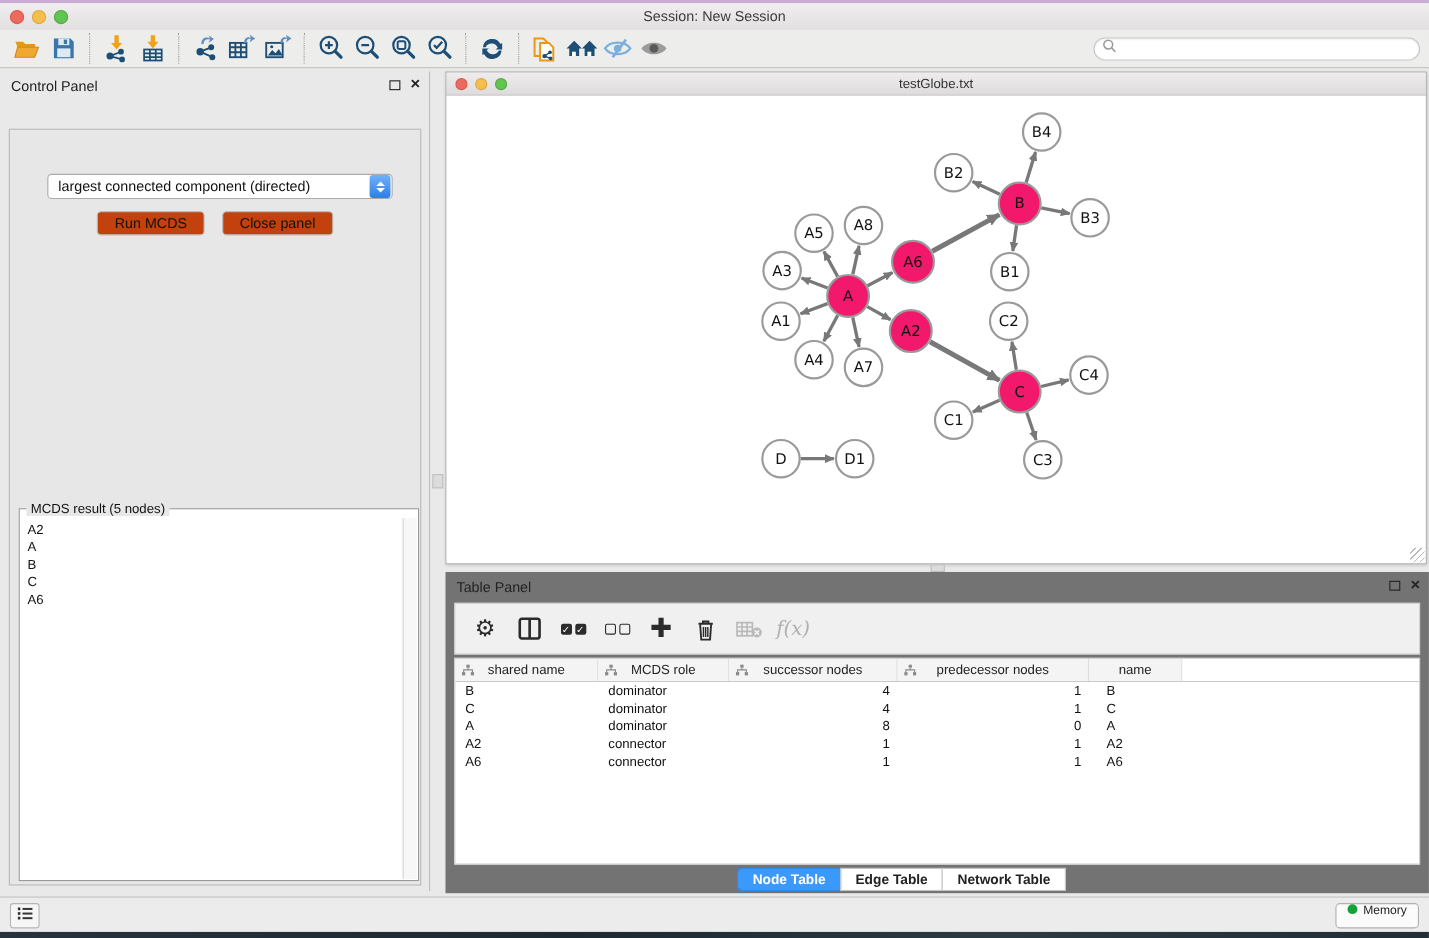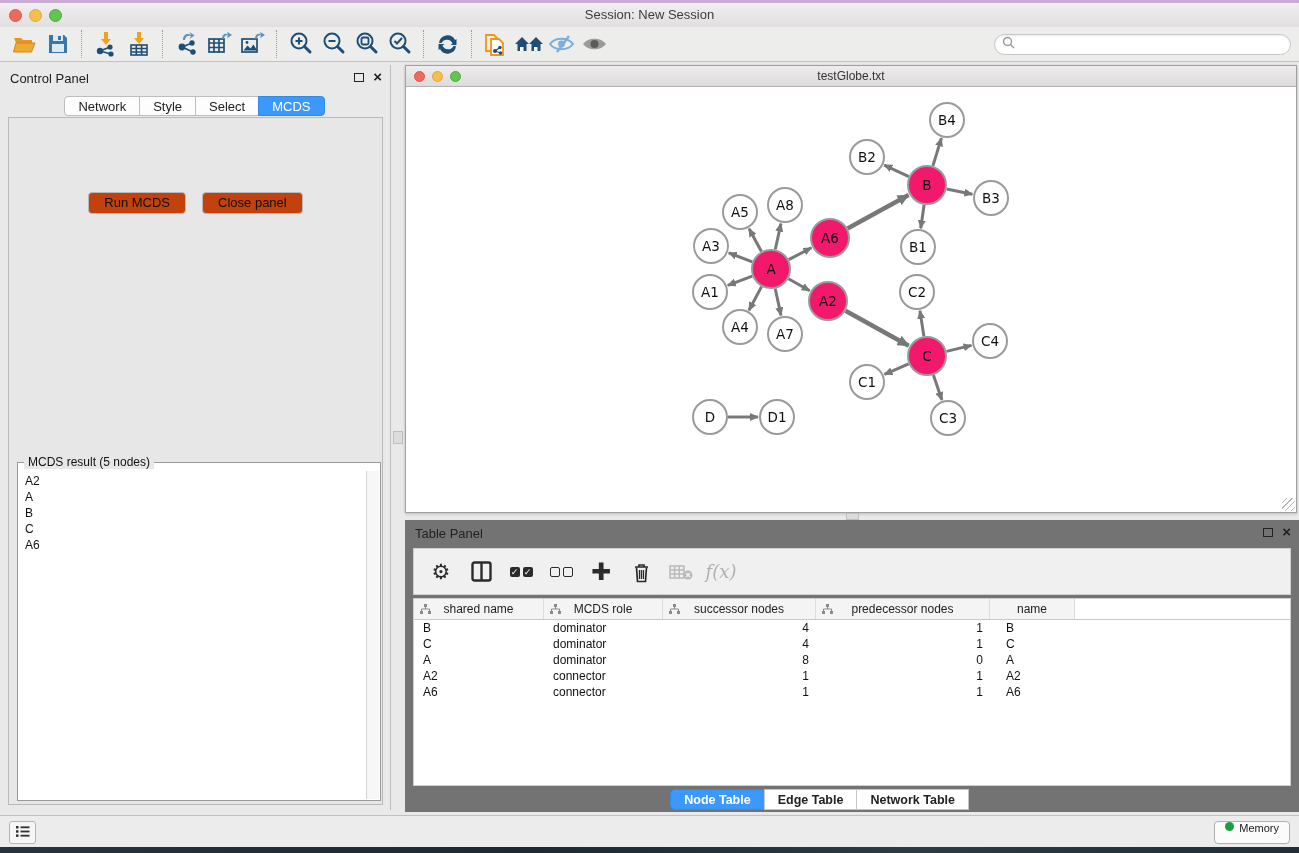--- a/index.html
+++ b/index.html
@@ -292,27 +292,28 @@
 </div>
 
 <div class="abs control-panel">
   <div class="panel-header">
     <span class="panel-title">Control Panel</span>
     <span class="ph-icons">
       <span class="float-ic"></span>
       <span class="close-ic">×</span>
     </span>
   </div>
-  <div class="cp-tabs">
-    <span class="tab">Network</span>
-    <span class="tab">Style</span>
-    <span class="tab">Select</span>
-    <span class="tab sel">MCDS</span>
-  </div>
   <div class="cp-box">
+    <div class="cp-select">
+      <span class="val">largest connected component (directed)</span>
+      <span class="stepper">
+          <i class="up"></i>
+          <i class="dn"></i>
+        </span>
+    </div>
     <div class="btn-row">
       <button class="pbtn">Run MCDS</button>
       <button class="pbtn">Close panel</button>
     </div>
     <div class="result-fs">
       <span class="result-legend">MCDS result (5 nodes)</span>
       <div class="result-list">
           <div>A2</div>
           <div>A</div>
           <div>B</div>

